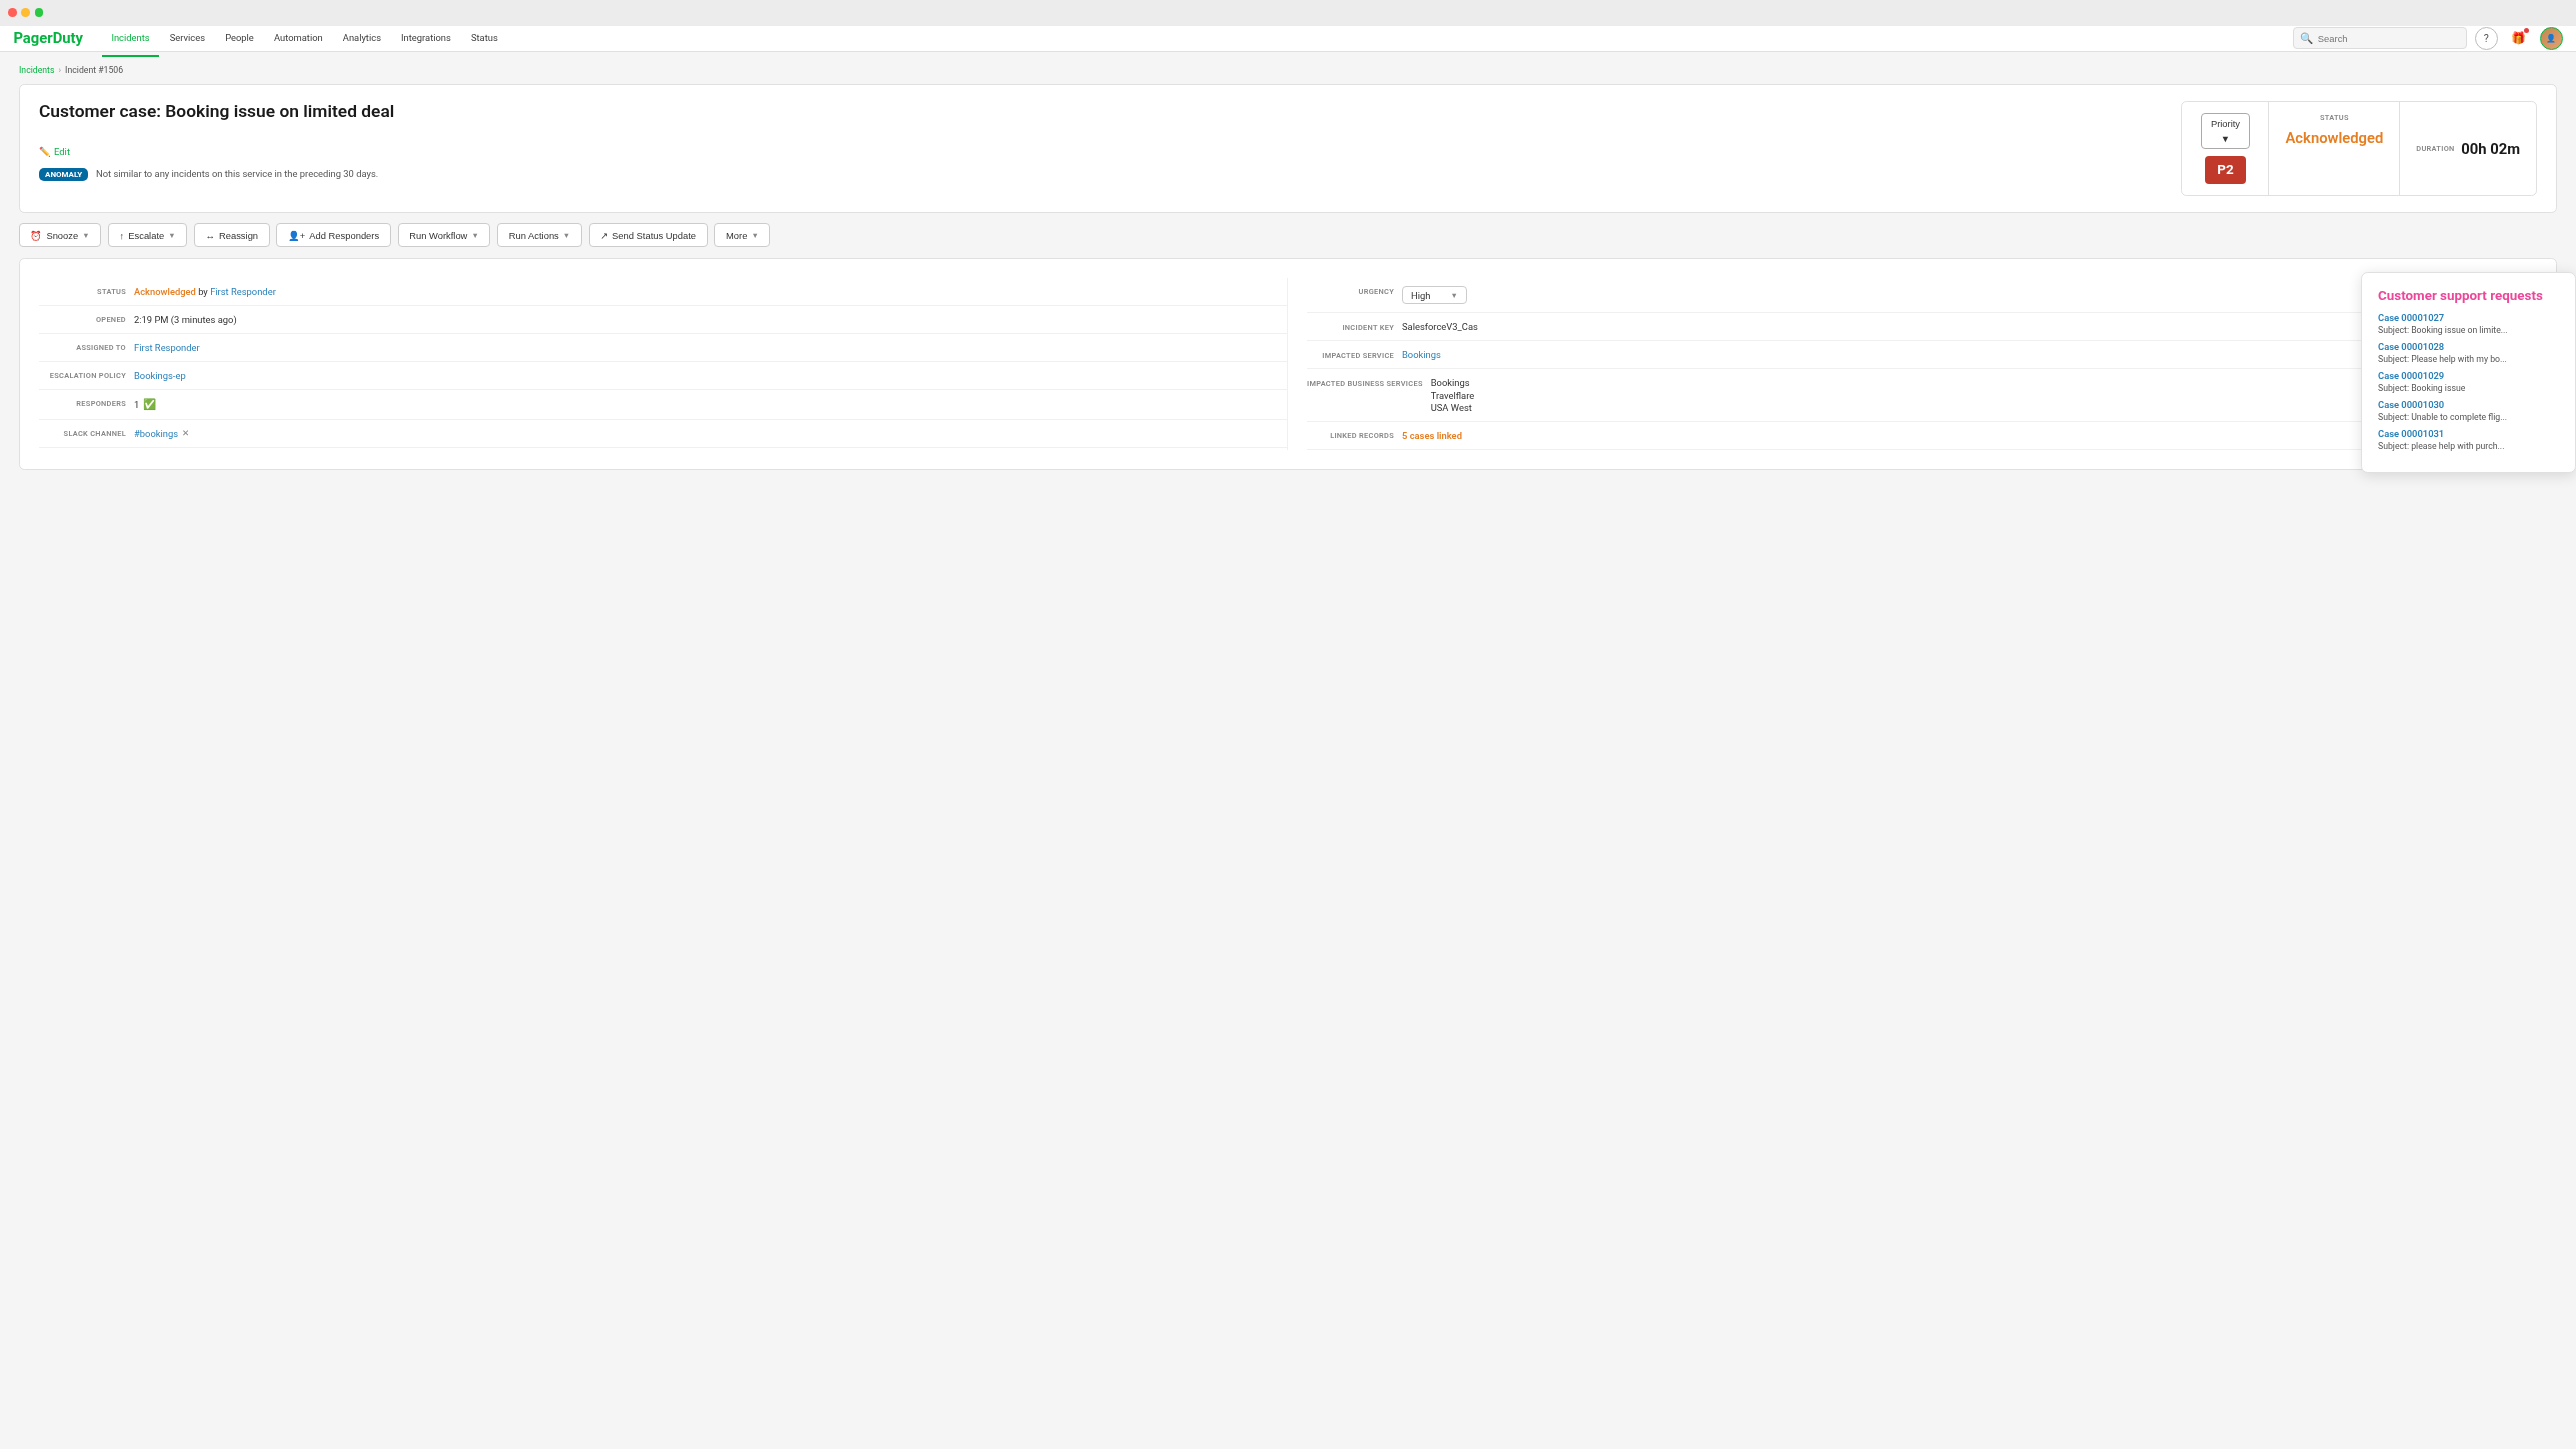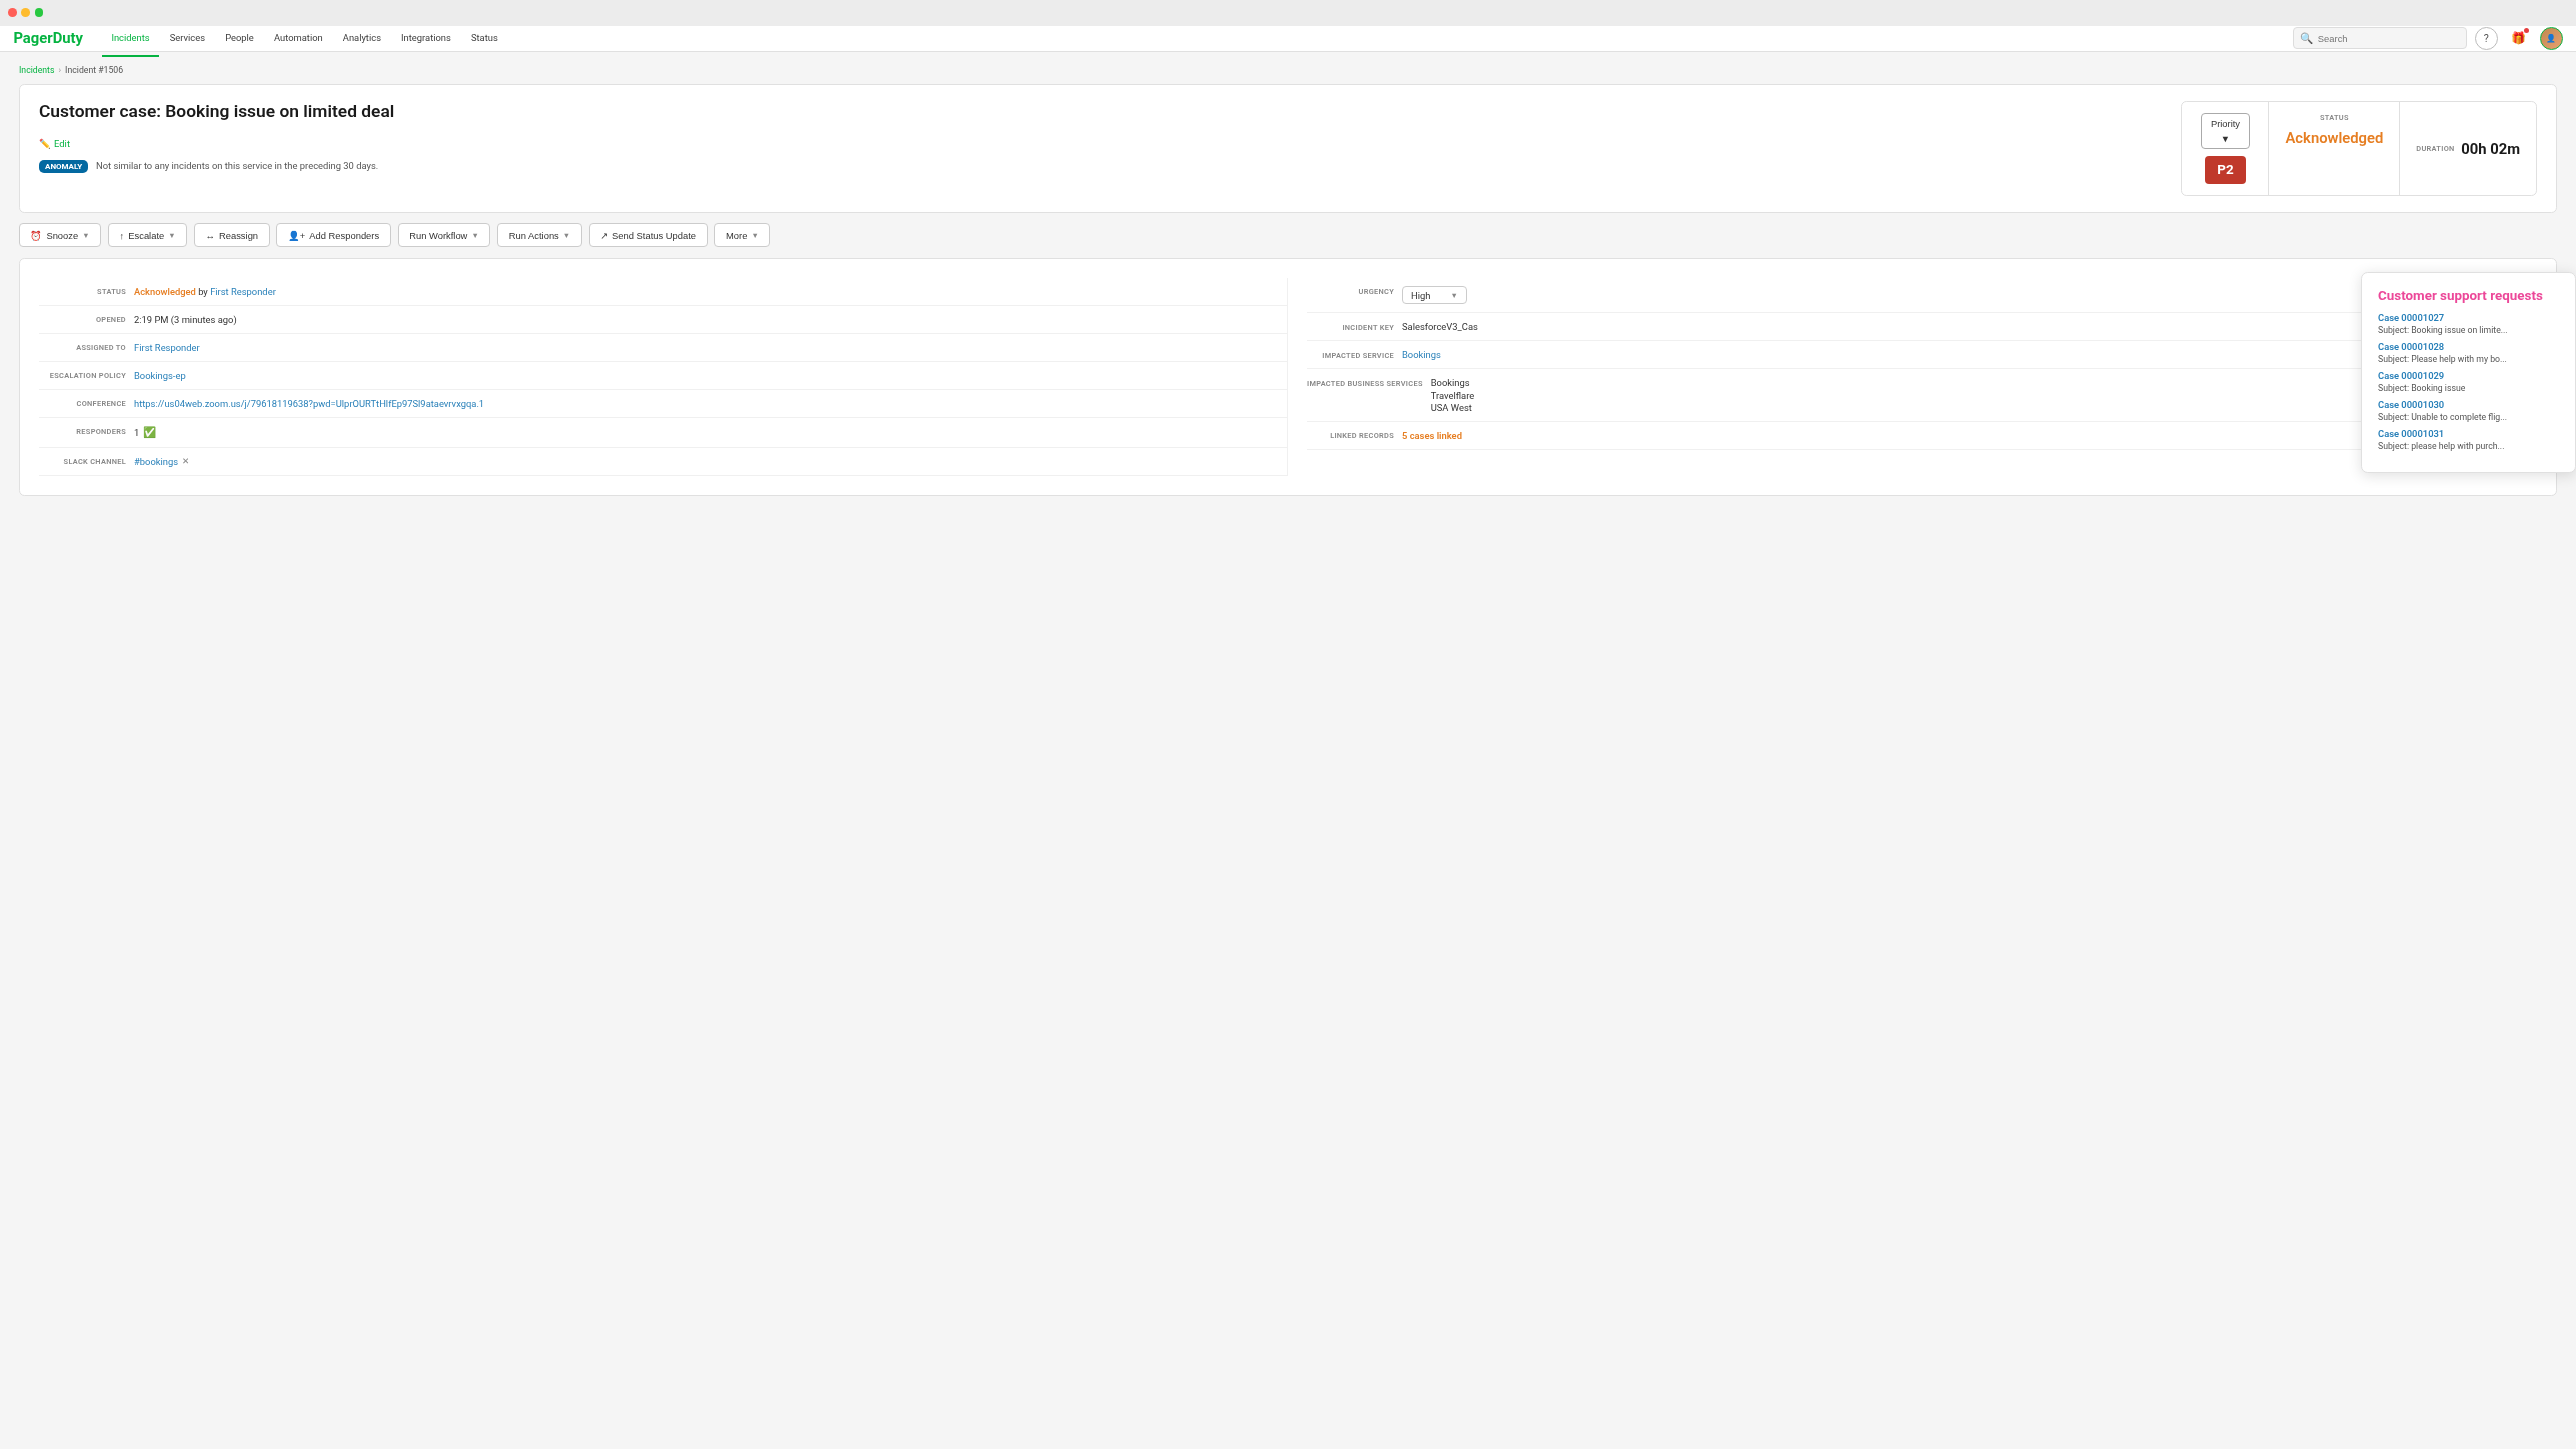--- a/index.html
+++ b/index.html
@@ -166,21 +166,21 @@
     }
 
     .incident-title-section {
       flex: 1;
     }
 
     .incident-title {
       font-size: 17.4px;
       font-weight: 600;
       color: #1a1a1a;
-      margin-bottom: 17px;
+      margin-bottom: 25px;
     }
 
     .edit-link {
       display: flex;
       align-items: center;
       gap: 3.4px;
       color: #05b341;
       font-size: 9.4px;
       cursor: pointer;
       margin-bottom: 10.7px;
@@ -600,26 +600,20 @@
           </span>
         </div>
 
         <div class="detail-row">
           <span class="detail-label">ESCALATION POLICY</span>
           <span class="detail-value">
             <a>Bookings-ep</a>
           </span>
         </div>
 
-        <div class="detail-row">
-          <span class="detail-label">CONFERENCE</span>
-          <span class="detail-value">
-            <a style="color:#2980b9; word-break: break-all;">https://us04web.zoom.us/j/79618119638?pwd=UlprOURTtHlfEp97Sl9ataevrvxgqa.1</a>
-          </span>
-        </div>
 
         <div class="detail-row">
           <span class="detail-label">RESPONDERS</span>
           <span class="detail-value">
             <div class="responders-count">
               <span>1</span>
               <span class="check-icon">✅</span>
             </div>
           </span>
         </div>

